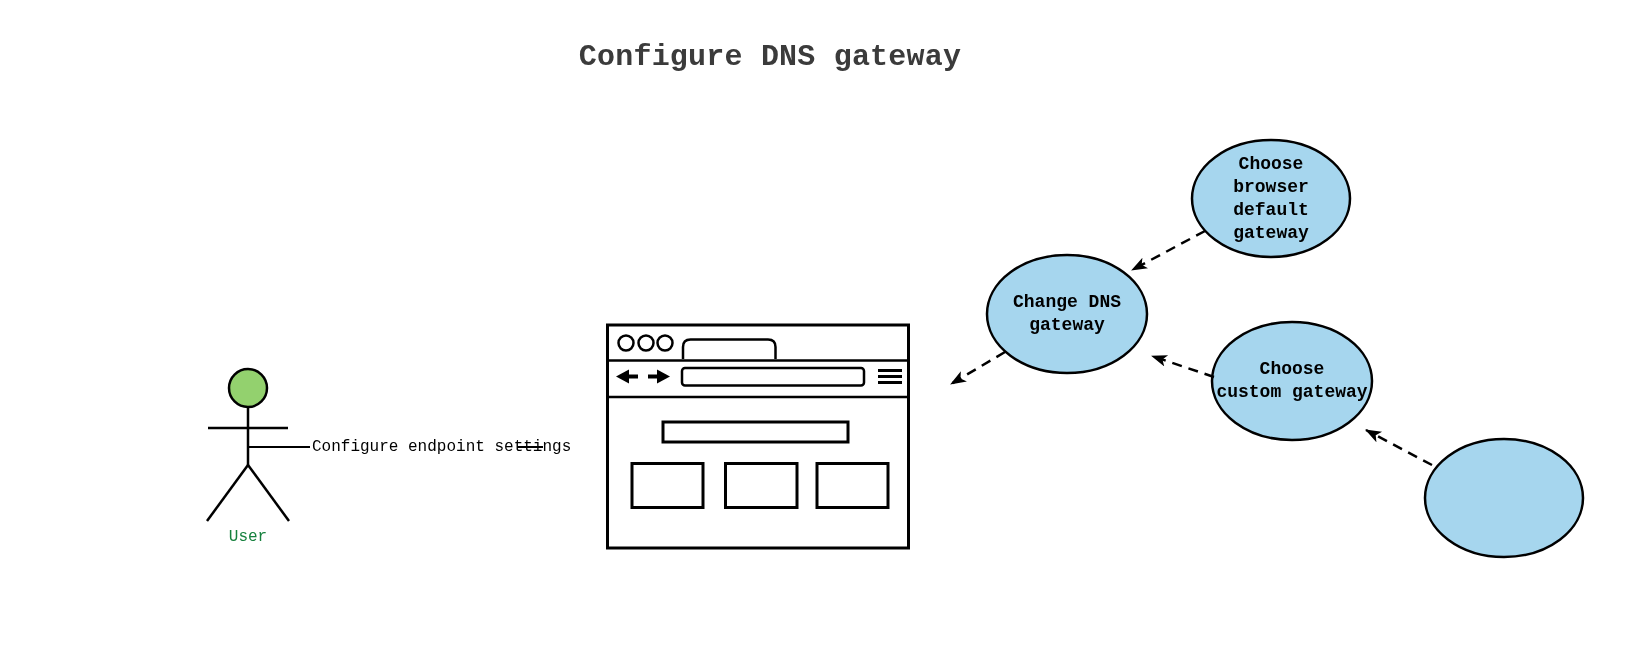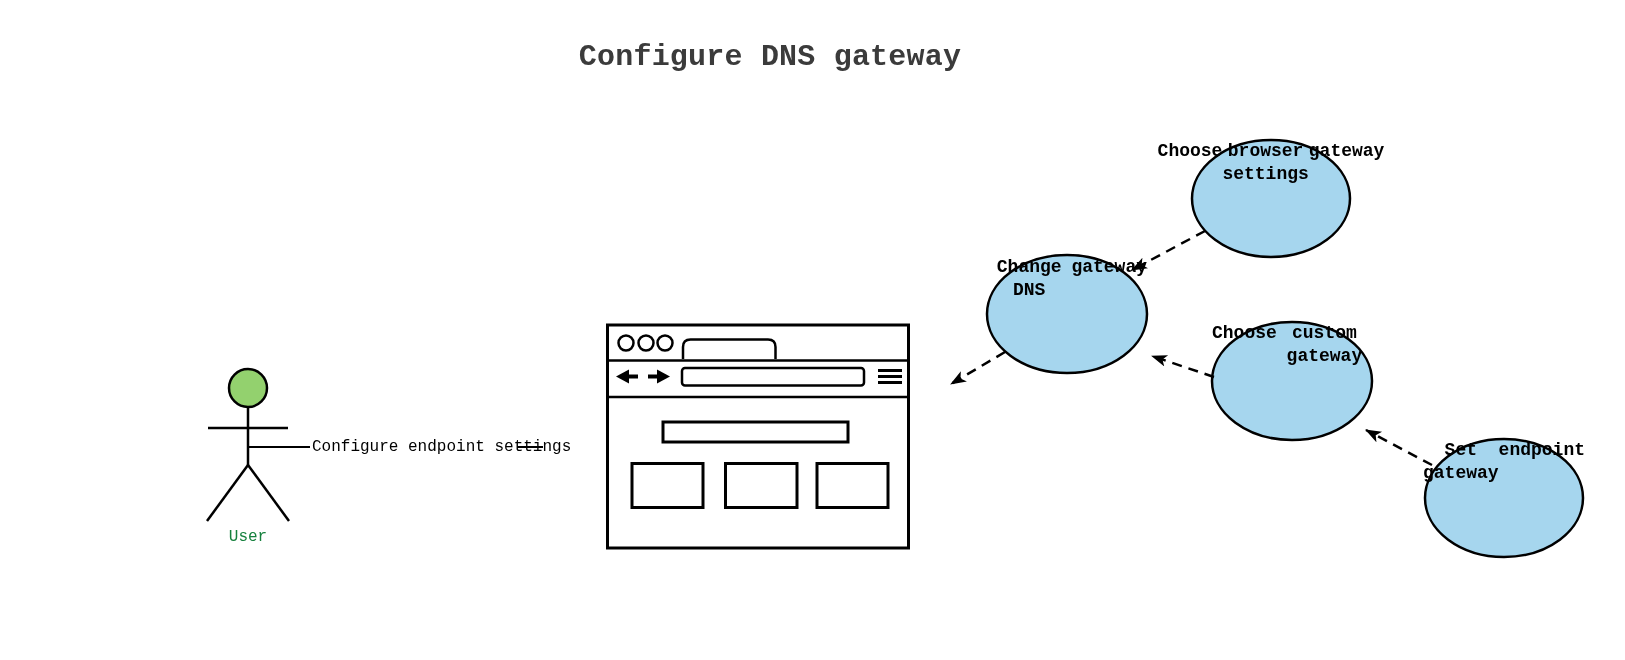--- a/index.html
+++ b/index.html
@@ -6,21 +6,21 @@
   .canvas{
     position:relative;width:1625px;height:560px;background:#fff;overflow:hidden;
     font-family:Liberation Mono, monospace;
   }
   .canvas svg{position:absolute;left:0;top:0;}
   .title{
     position:absolute;left:560px;top:40px;width:420px;text-align:center;
     font-size:30px;font-weight:bold;color:#3B3B3B;letter-spacing:0.2px;
   }
   .uc-label{
-    position:absolute;display:flex;flex-direction:row;justify-content:center;
+    position:absolute;display:flex;flex-direction:column;align-items:center;justify-content:center;
     font-weight:bold;font-size:18px;line-height:23px;color:#000;text-align:center;
   }
   .assoc-label{
     position:absolute;left:312px;top:437px;font-size:16px;line-height:20px;color:#000;white-space:nowrap;
   }
   .user-label{
     position:absolute;left:208px;top:527px;width:80px;text-align:center;
     font-size:16px;line-height:20px;color:#15803d;
   }
 </style>
@@ -97,27 +97,23 @@
   <div class="assoc-label">Configure endpoint settings</div>
   <div class="user-label">User</div>
 
   <div class="uc-label" style="left:987px;top:256px;width:160px;height:116px;">
     <div>Change DNS</div>
     <div>gateway</div>
   </div>
 
   <div class="uc-label" style="left:1192px;top:140px;width:158px;height:117px;">
     <div>Choose</div>
-    <div>browser settings</div>
+    <div>browser default</div>
     <div>gateway</div>
   </div>
 
   <div class="uc-label" style="left:1212px;top:322px;width:160px;height:118px;">
     <div>Choose</div>
     <div>custom gateway</div>
   </div>
 
-  <div class="uc-label" style="left:1425px;top:439px;width:158px;height:118px;">
-    <div>Set gateway</div>
-    <div>endpoint</div>
-  </div>
 
 </div>
 
 </body></html>

